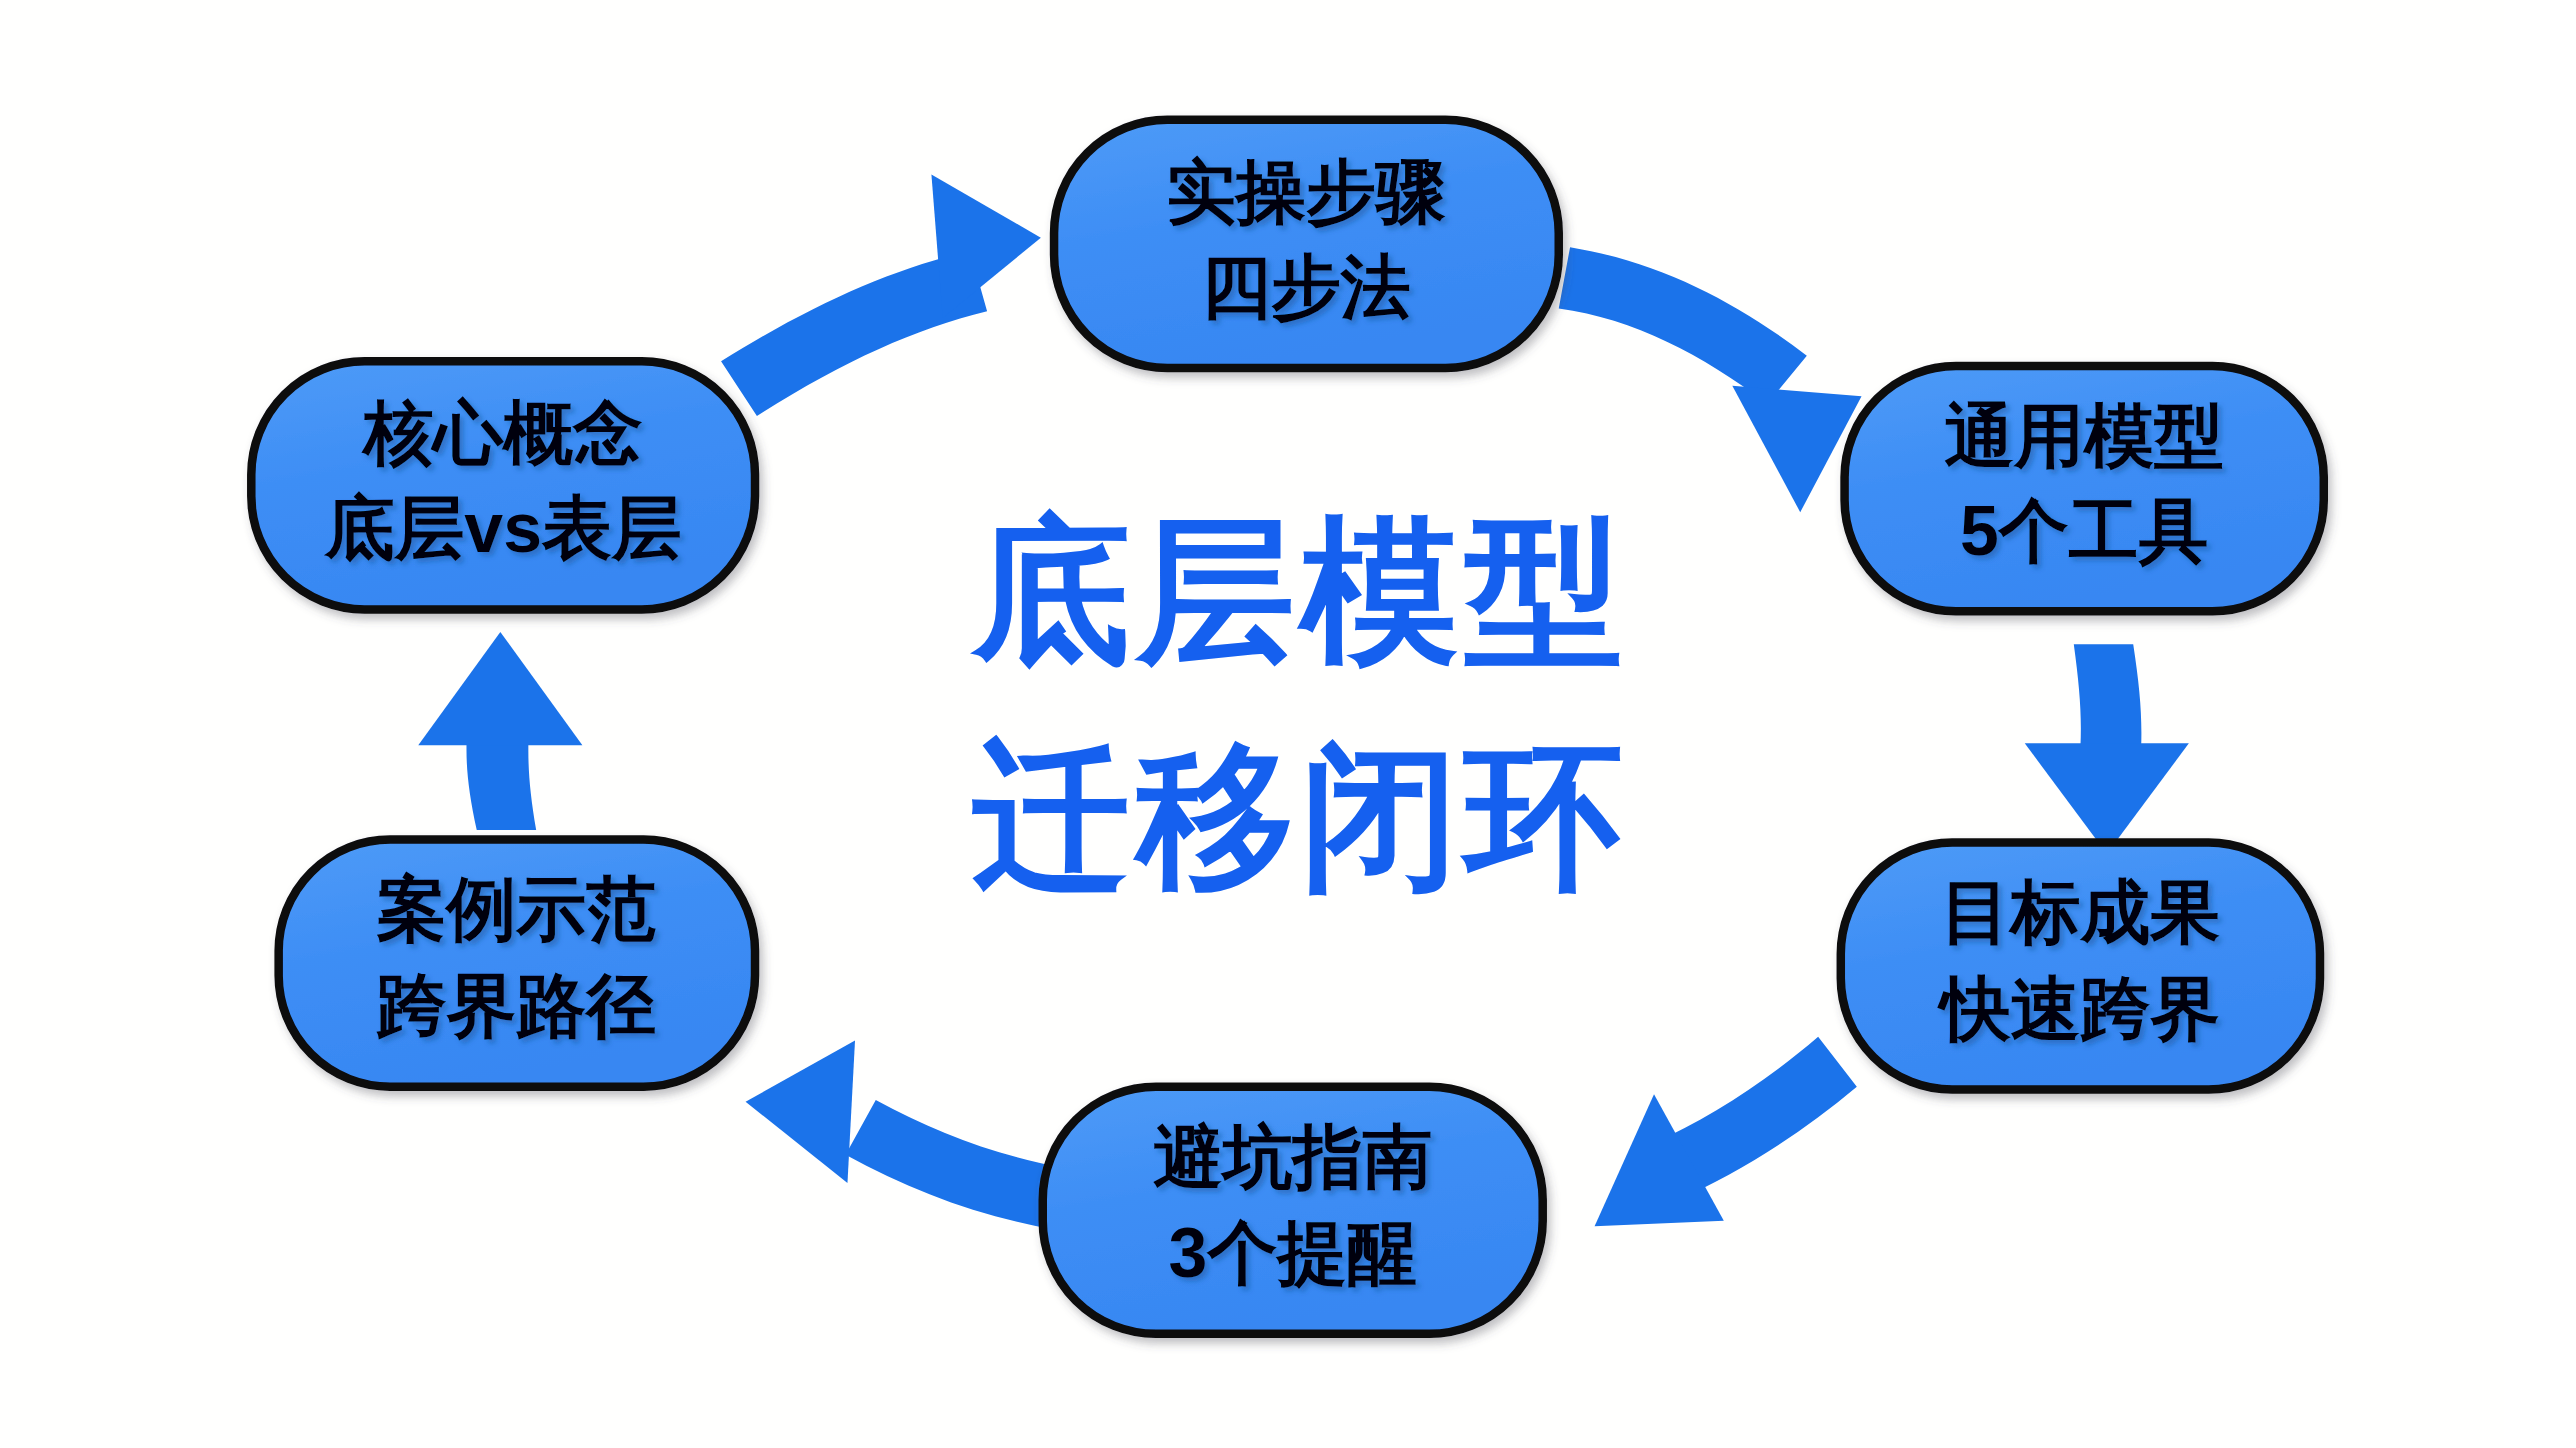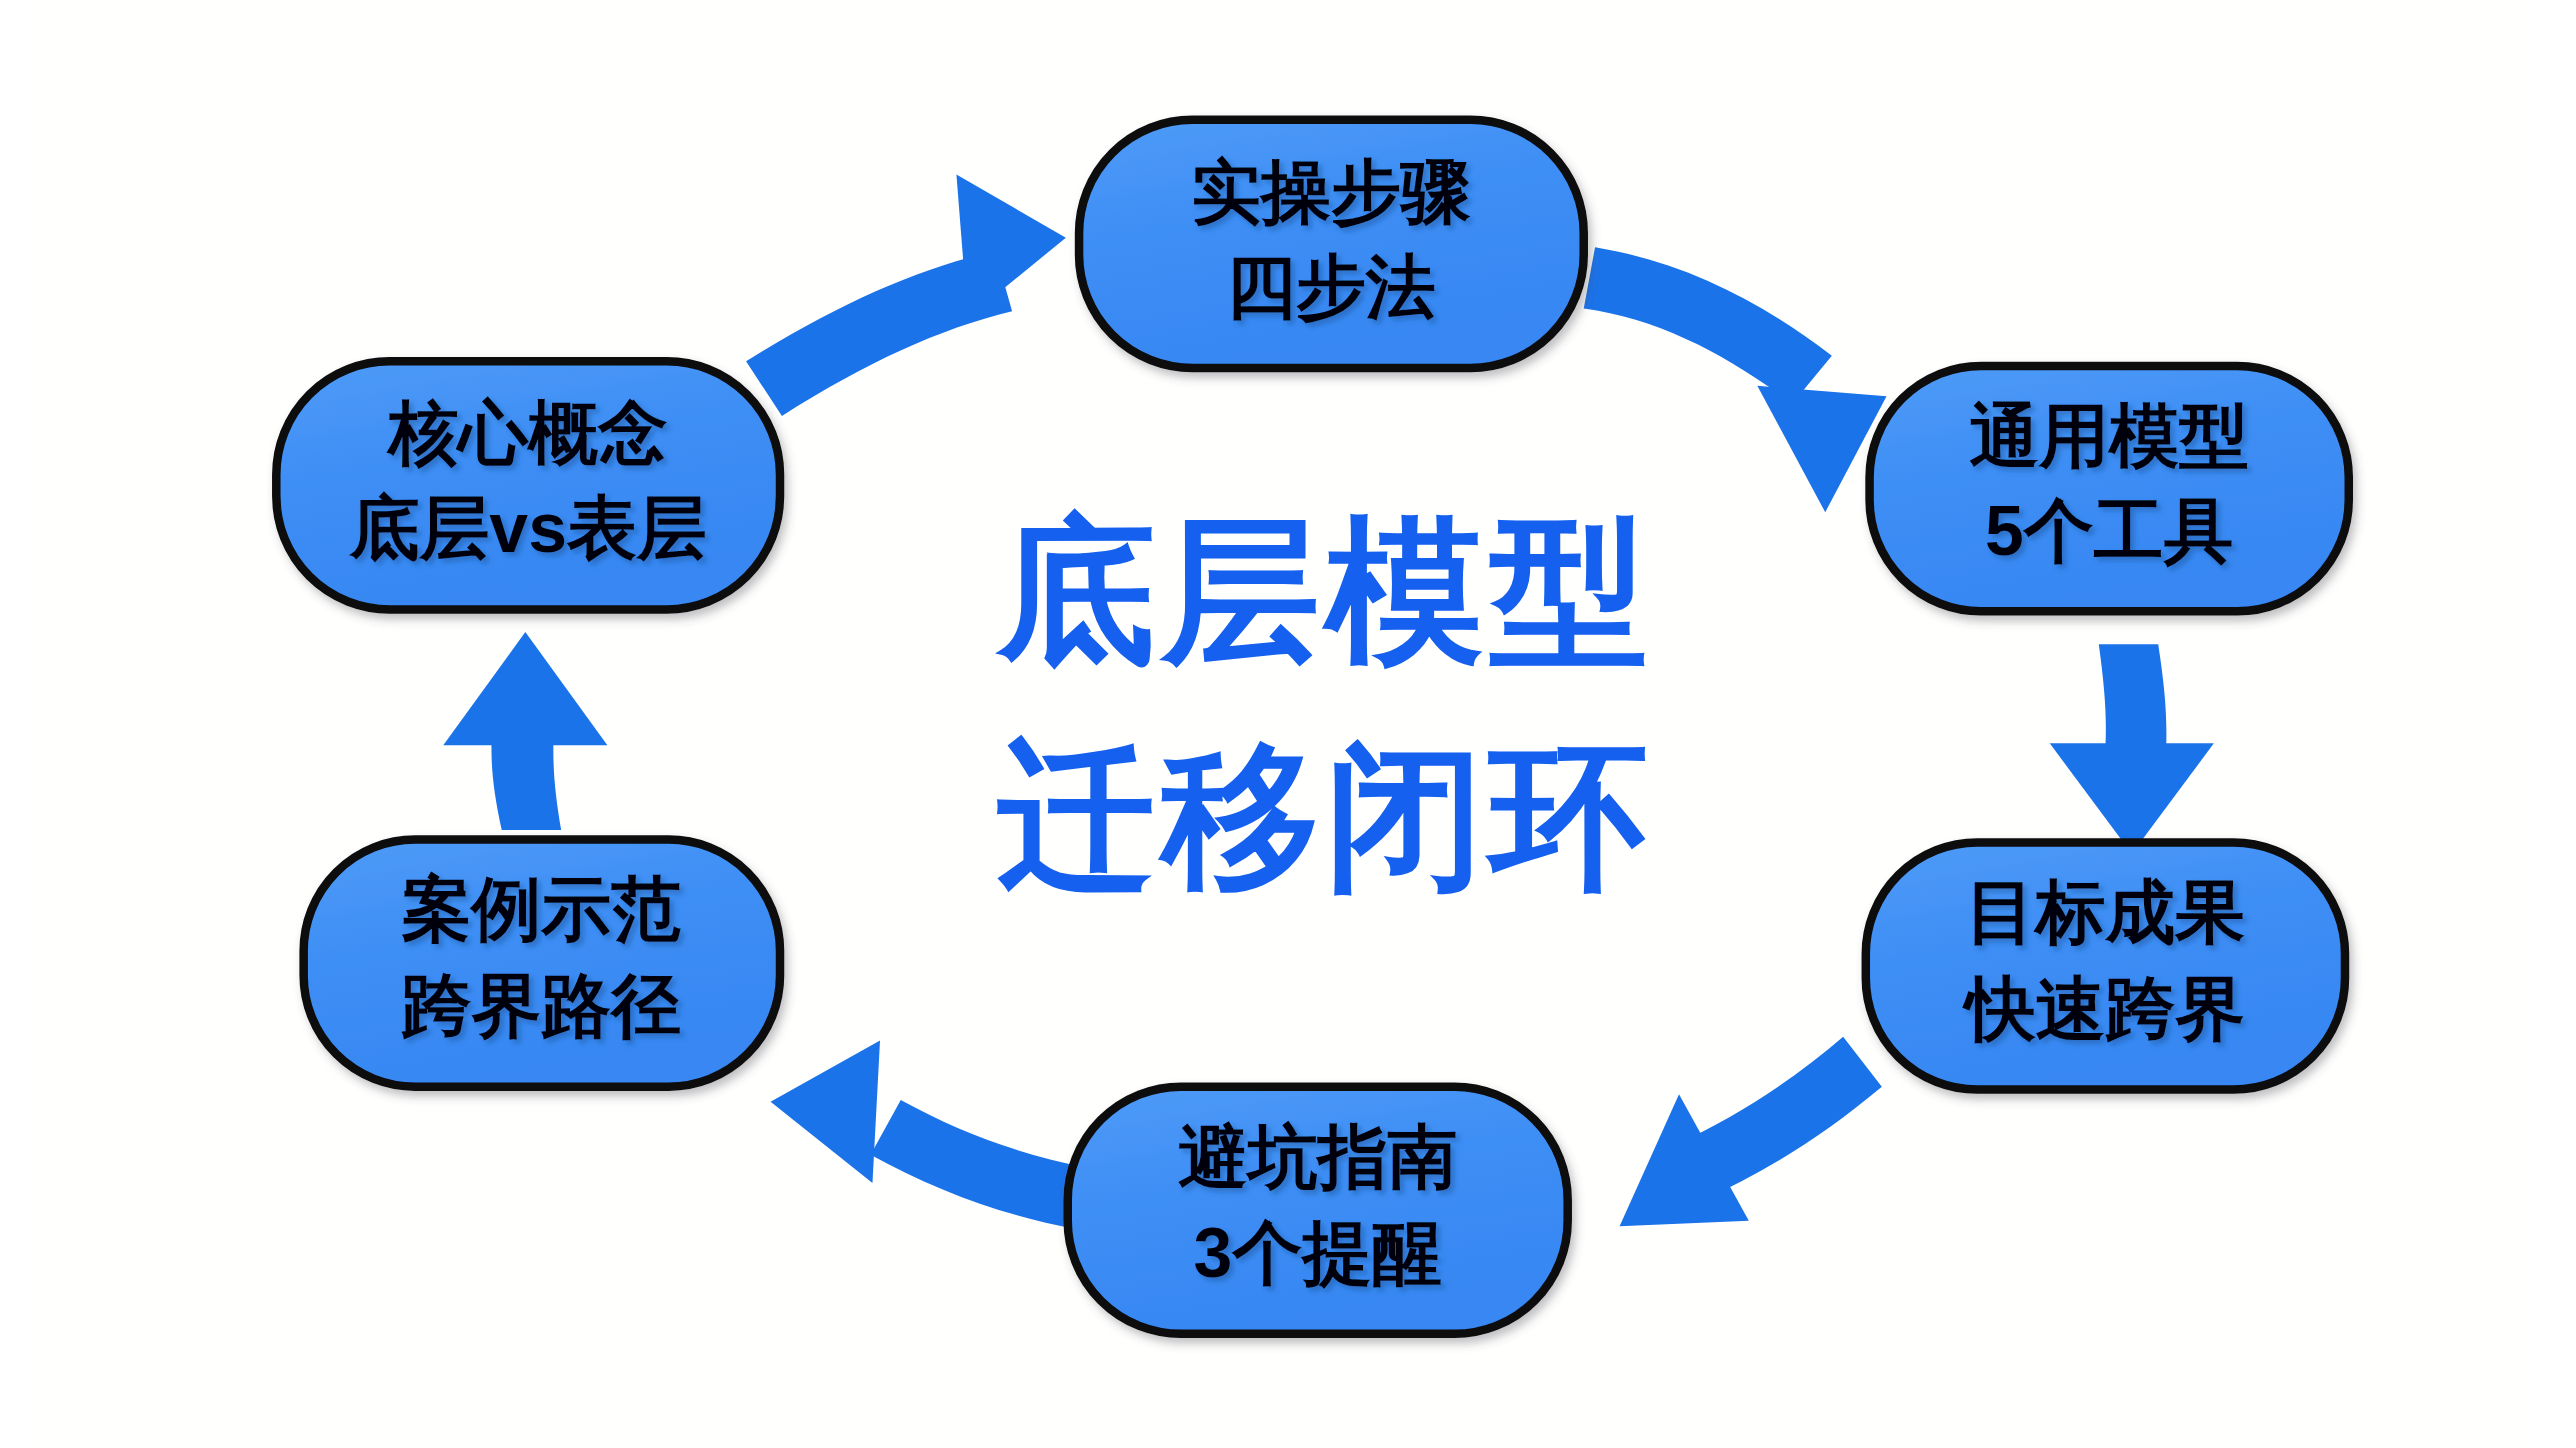--- a/index.html
+++ b/index.html
@@ -12,21 +12,20 @@
     width: 2576px;
     height: 1448px;
     overflow: hidden;
     font-family: "Liberation Sans", "DejaVu Sans", sans-serif;
   }
   #stage {
     position: relative;
     width: 2504px;
     height: 1448px;
     background: #fffffe;
-    margin-left: 25px;
   }
   #diagram {
     position: absolute;
     left: 0;
     top: 0;
     width: 2576px;
     height: 1448px;
     display: block;
   }
   .node-rect {

